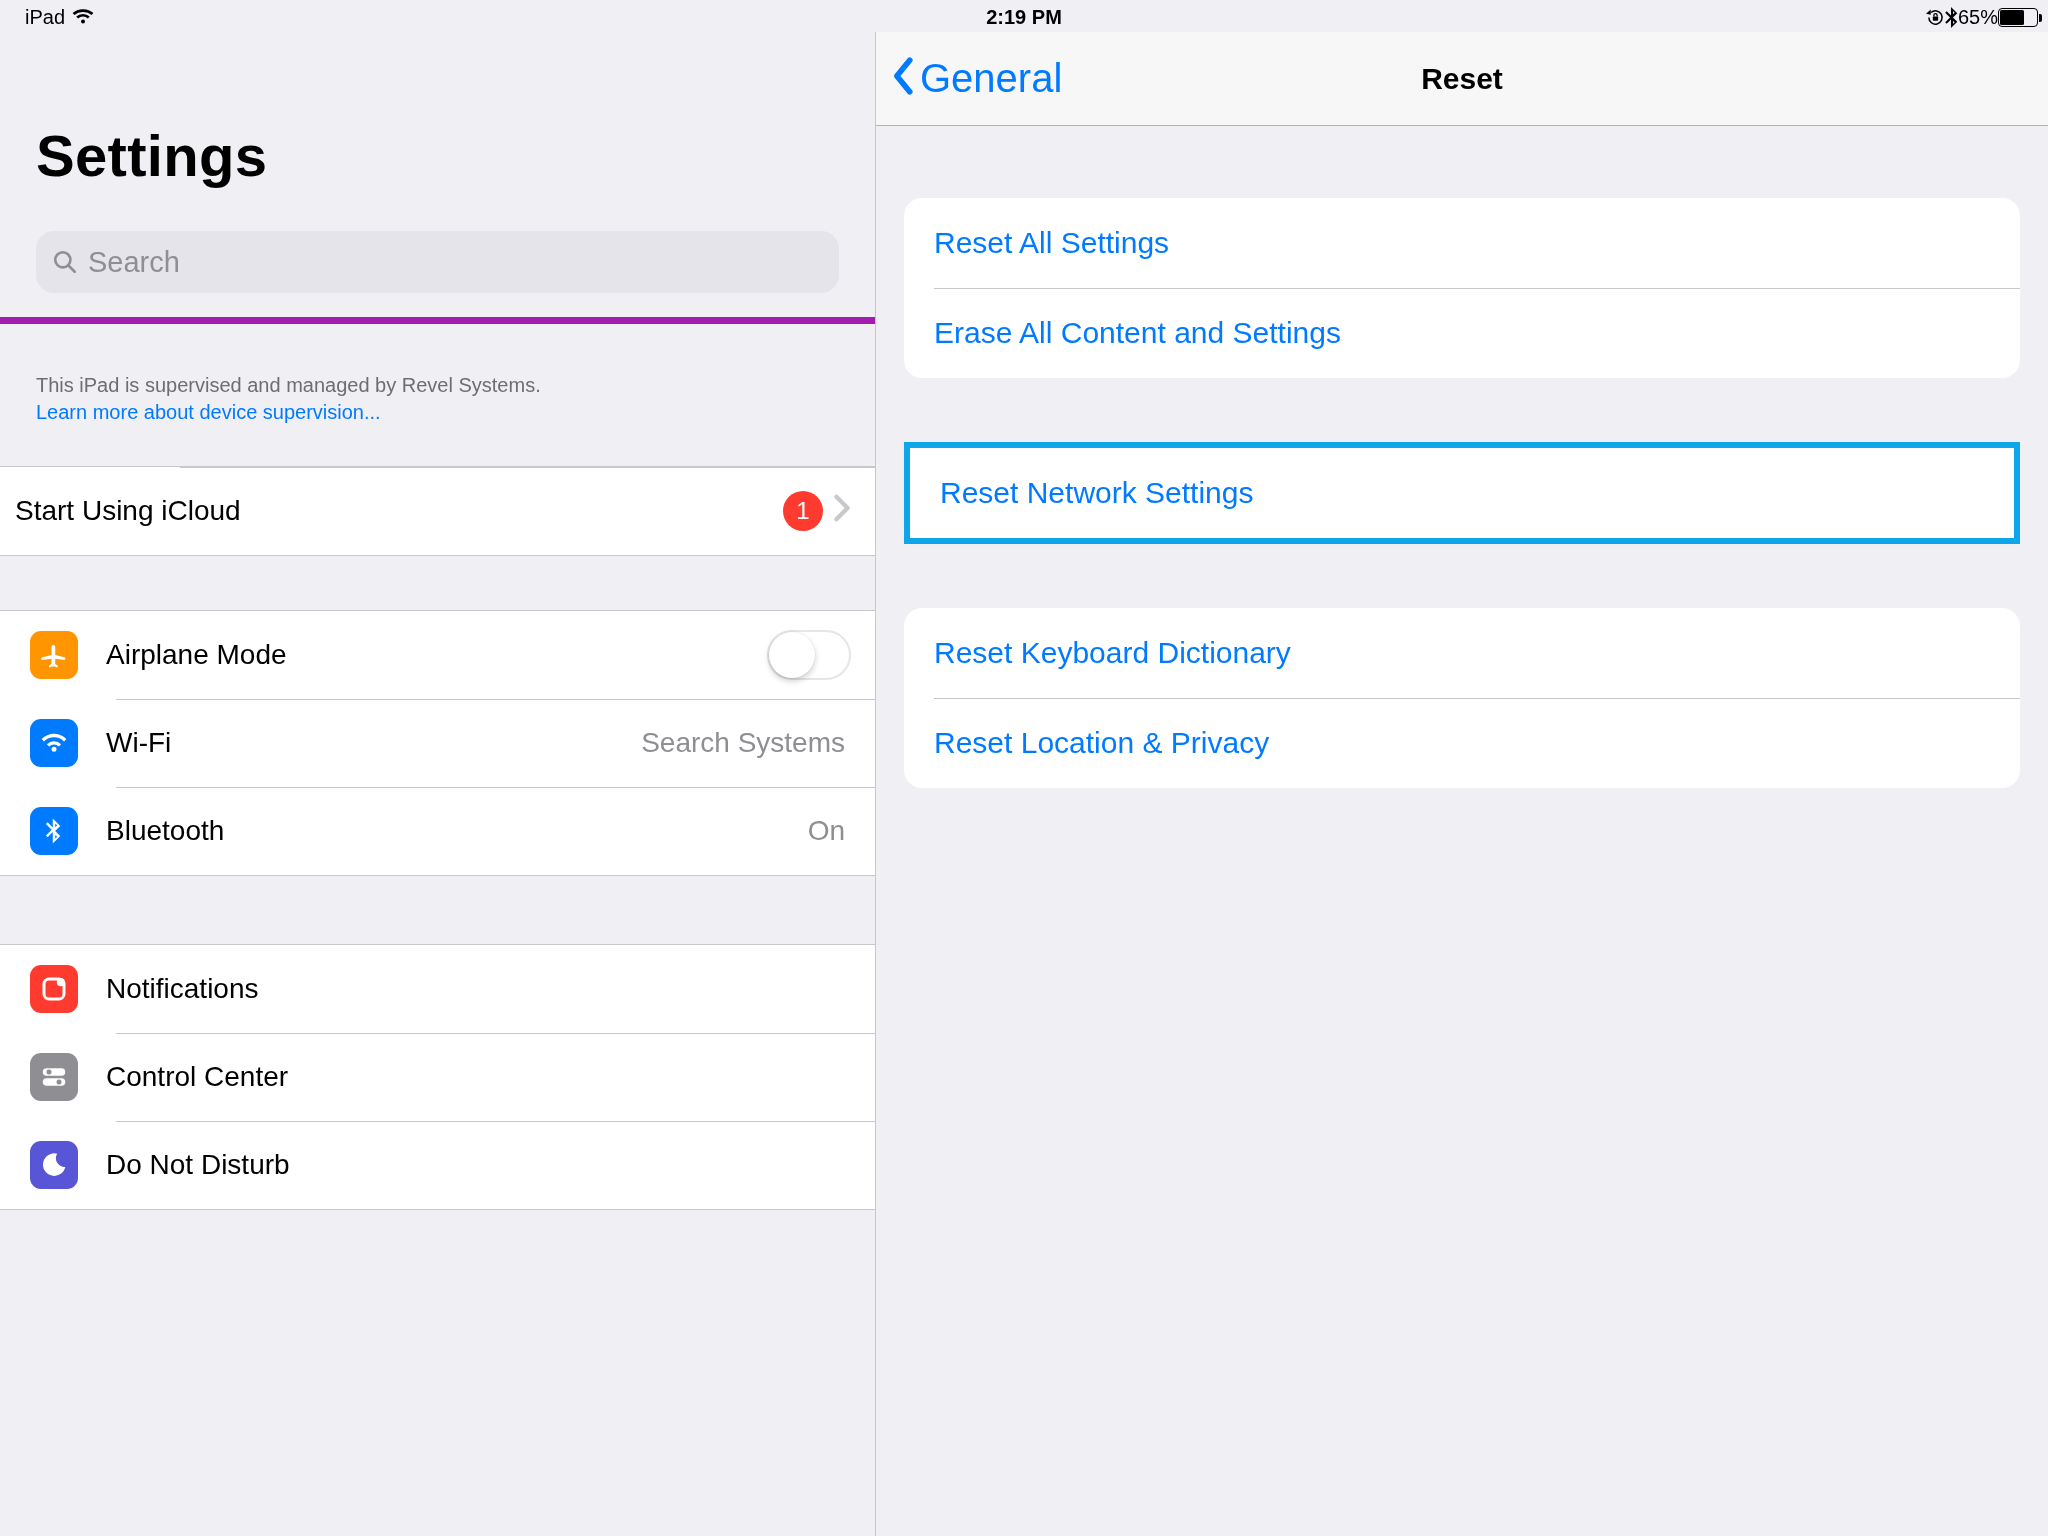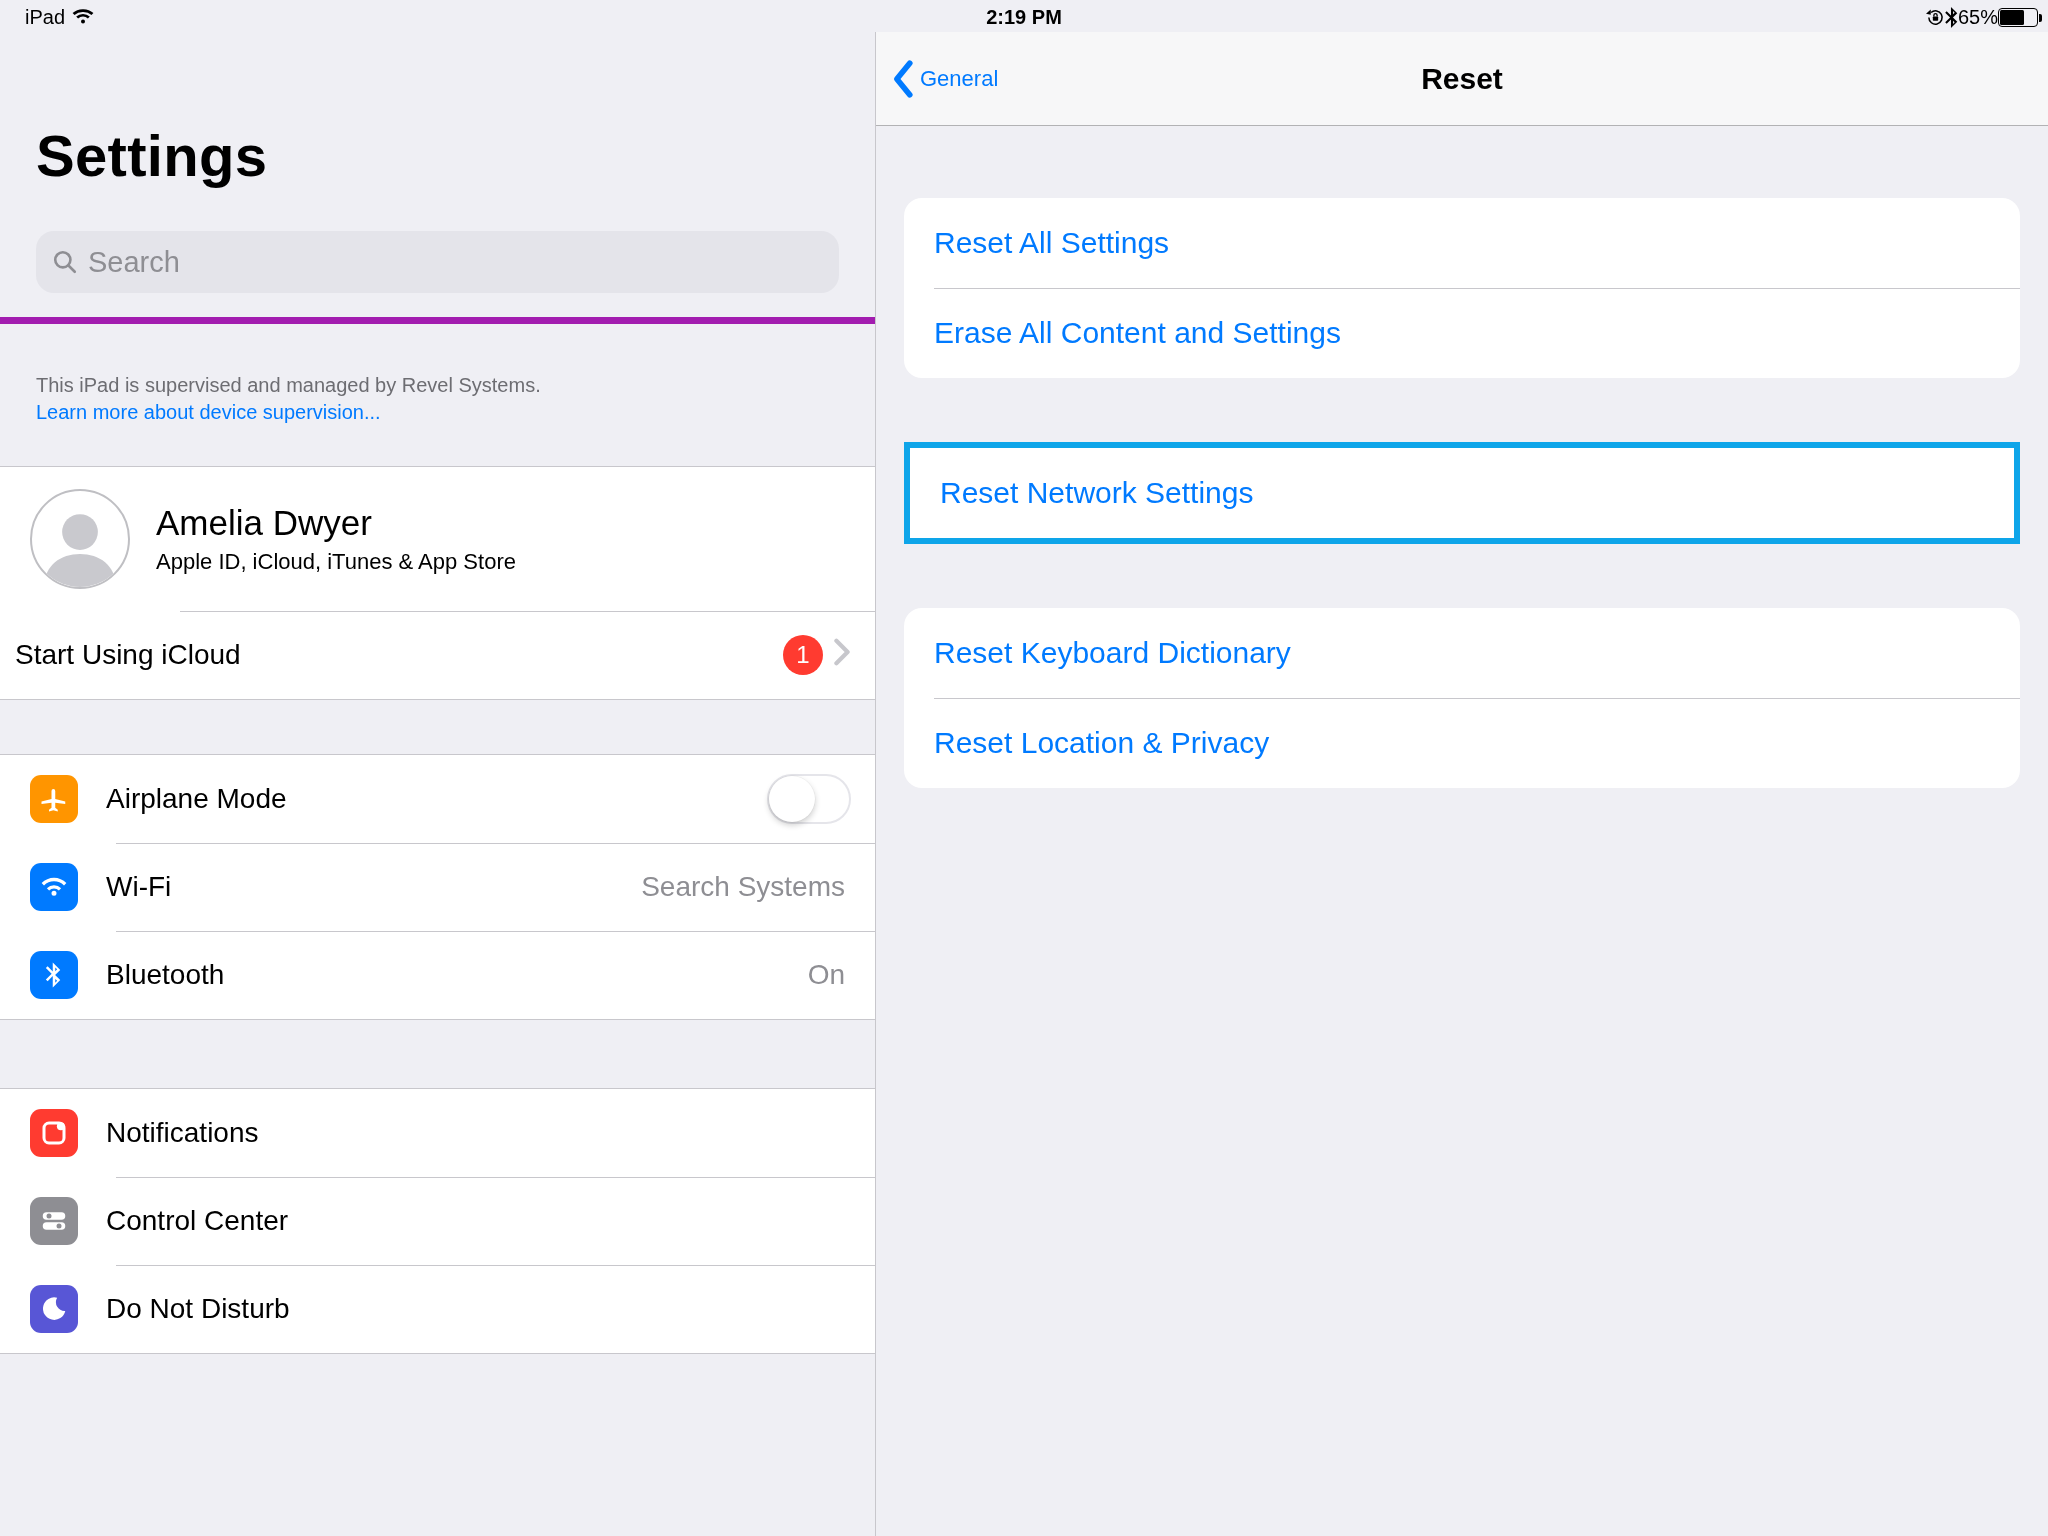--- a/index.html
+++ b/index.html
@@ -125,21 +125,21 @@
     box-shadow: 0 3px 6px rgba(0,0,0,.2), 0 0 0 .5px rgba(0,0,0,.05);
   }
 
   
   .nav {
     height:94px; border-bottom:1px solid #b2b2b4;
     position:relative; display:flex; align-items:center;
     background:#f7f7f8;
   }
   .nav .back {
-    display:flex; align-items:center; color:#007aff; font-size:22px;
+    display:flex; color:#007aff; font-size:40px;
     padding-left:14px; gap:2px;
   }
   .nav .back svg { width:28px; height:40px; }
   .nav .title {
     position:absolute; left:50%; transform:translateX(-50%);
     font-size:30px; font-weight:600;
   }
 
   .detail-body { padding: 72px 28px 0 28px; }
   .d-group {
@@ -210,32 +210,20 @@
         </svg>
       <span>Search</span>
     </div>
 
     <div class="supervision">
       <span>This iPad is supervised and managed by Revel Systems.</span><br>
       <a href="#">Learn more about device supervision...</a>
     </div>
 
     <div class="row-group">
-      <div class="row profile-row">
-        <div class="avatar">
-          <svg viewBox="0 0 64 64">
-              <circle cx="32" cy="24" r="13" fill="#c9c9ce"></circle>
-              <path fill="#c9c9ce" d="M6 64c0-16 12-24 26-24s26 8 26 24v2H6z"></path>
-            </svg>
-        </div>
-        <div class="profile-texts">
-          <div class="name">Amelia Dwyer</div>
-          <div class="sub">Apple ID, iCloud, iTunes &amp; App Store</div>
-        </div>
-      </div>
       <div class="row with-sep icloud-sep" style="padding-left:15px;">
         <span class="row-label">Start Using iCloud</span>
         <span class="badge">1</span>
         <span class="chevron">
           <svg width="18" height="28" viewBox="0 0 12 20">
               <path fill="none" stroke="#c7c7cc" stroke-width="3" stroke-linecap="round" stroke-linejoin="round" d="M2 2l8 8-8 8"></path>
             </svg>
         </span>
       </div>
     </div>

